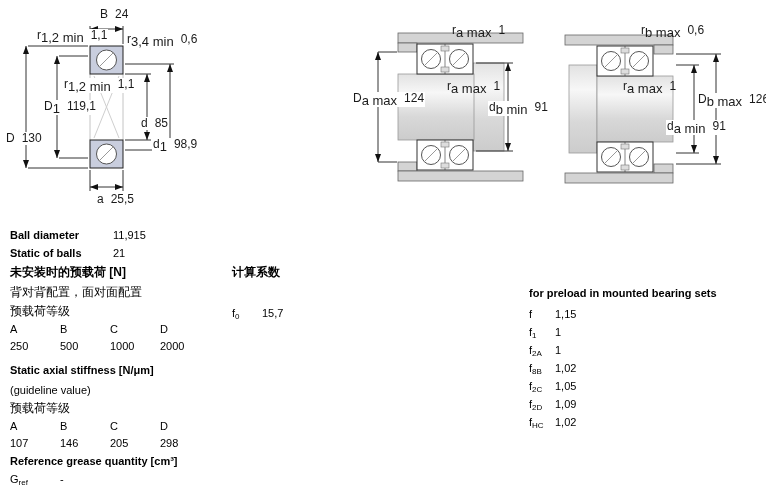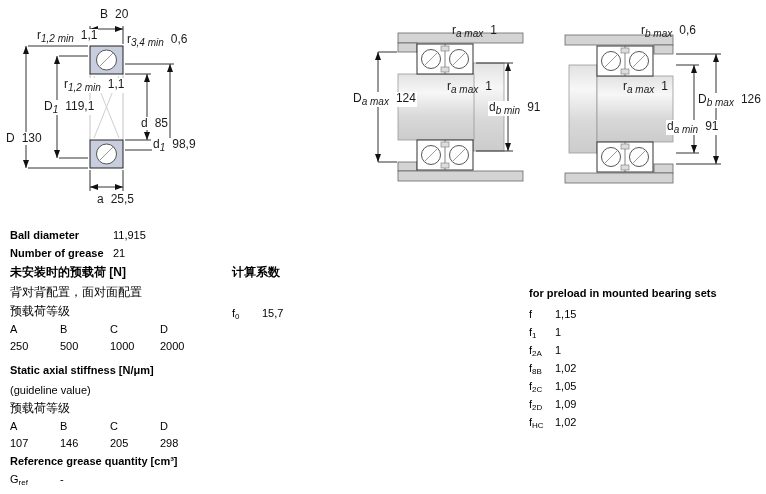--- a/index.html
+++ b/index.html
@@ -6,21 +6,21 @@
   html,body { margin:0; padding:0; background:#fff; }
   .canvas {
     position:relative; width:766px; height:494px; background:#ffffff;
     font-family:"Liberation Sans","DejaVu Sans",sans-serif; color:#111; overflow:hidden;
   }
   svg.art { position:absolute; left:0; top:0; }
   
   .dim {
     position:absolute; font-size:12px; line-height:13px; white-space:nowrap; color:#1a1a1a;
   }
-  .dim sub { font-size:10px; line-height:1; vertical-align:-3px; letter-spacing:0;font-style:italic; }
+  .dim sub { font-size:13px; line-height:1; vertical-align:-3px; letter-spacing:0; }
   .dim .v { margin-left:7px; }
   .wbg { background:#fff; padding:0 1px; }
   
   .t { position:absolute; font-size:11px; line-height:13px; white-space:nowrap; color:#000; }
   .t.b { font-weight:bold; }
   .t.cjk { font-size:12px; }
   .t sub { font-size:8px; vertical-align:-2px; }
   .row { position:absolute; }
   .row span { position:absolute; width:48px; }
 </style>
@@ -148,21 +148,21 @@
     <g stroke="#333" stroke-width="1">
       <line x1="694" y1="65" x2="694" y2="153" marker-start="url(#ar)" marker-end="url(#ar)"></line>
       <line x1="676" y1="65" x2="699" y2="65"></line>
       <line x1="676" y1="153" x2="699" y2="153"></line>
       <line x1="716" y1="54" x2="716" y2="164" marker-start="url(#ar)" marker-end="url(#ar)"></line>
       <line x1="676" y1="54" x2="721" y2="54"></line>
       <line x1="676" y1="164" x2="721" y2="164"></line>
     </g>
   </svg>
 
-  <span class="dim wbg" style="left:99px;top:8px"><span>B</span><span class="v">20</span></span>
+  <span class="dim wbg" style="left:99px;top:8px"><span>B</span><span class="v">24</span></span>
   <span class="dim wbg" style="left:36px;top:29px"><span>r</span><sub>1,2 min</sub><span class="v">1,1</span></span>
   <span class="dim wbg" style="left:126px;top:33px"><span>r</span><sub>3,4 min</sub><span class="v">0,6</span></span>
   <span class="dim wbg" style="left:63px;top:78px"><span>r</span><sub>1,2 min</sub><span class="v">1,1</span></span>
   <span class="dim wbg" style="left:43px;top:100px"><span>D</span><sub>1</sub><span class="v">119,1</span></span>
   <span class="dim wbg" style="left:140px;top:117px"><span>d</span><span class="v">85</span></span>
   <span class="dim wbg" style="left:5px;top:132px"><span>D</span><span class="v">130</span></span>
   <span class="dim wbg" style="left:152px;top:138px"><span>d</span><sub>1</sub><span class="v">98,9</span></span>
   <span class="dim wbg" style="left:96px;top:193px"><span>a</span><span class="v">25,5</span></span>
 
   <span class="dim" style="left:452px;top:24px"><span>r</span><sub>a max</sub><span class="v">1</span></span>
@@ -170,21 +170,21 @@
   <span class="dim wbg" style="left:352px;top:92px"><span>D</span><sub>a max</sub><span class="v">124</span></span>
   <span class="dim wbg" style="left:488px;top:101px"><span>d</span><sub>b min</sub><span class="v">91</span></span>
 
   <span class="dim" style="left:641px;top:24px"><span>r</span><sub>b max</sub><span class="v">0,6</span></span>
   <span class="dim" style="left:623px;top:80px"><span>r</span><sub>a max</sub><span class="v">1</span></span>
   <span class="dim wbg" style="left:697px;top:93px"><span>D</span><sub>b max</sub><span class="v">126</span></span>
   <span class="dim wbg" style="left:666px;top:120px"><span>d</span><sub>a min</sub><span class="v">91</span></span>
 
   <span class="t b" style="left:10px;top:229px">Ball diameter</span>
   <span class="t" style="left:113px;top:229px">11,915</span>
-  <span class="t b" style="left:10px;top:247px">Number of grease</span>
+  <span class="t b" style="left:10px;top:247px">Static of balls</span>
   <span class="t" style="left:113px;top:247px">21</span>
 
   <span class="t b cjk" style="left:10px;top:266px">未安装时的预载荷 [N]</span>
   <span class="t cjk" style="left:10px;top:286px">背对背配置，面对面配置</span>
   <span class="t cjk" style="left:10px;top:305px">预载荷等级</span>
   <div class="row t" style="left:10px;top:323px;width:200px;height:13px">
     <span style="left:0">A</span>
     <span style="left:50px">B</span>
     <span style="left:100px">C</span>
     <span style="left:150px">D</span>

